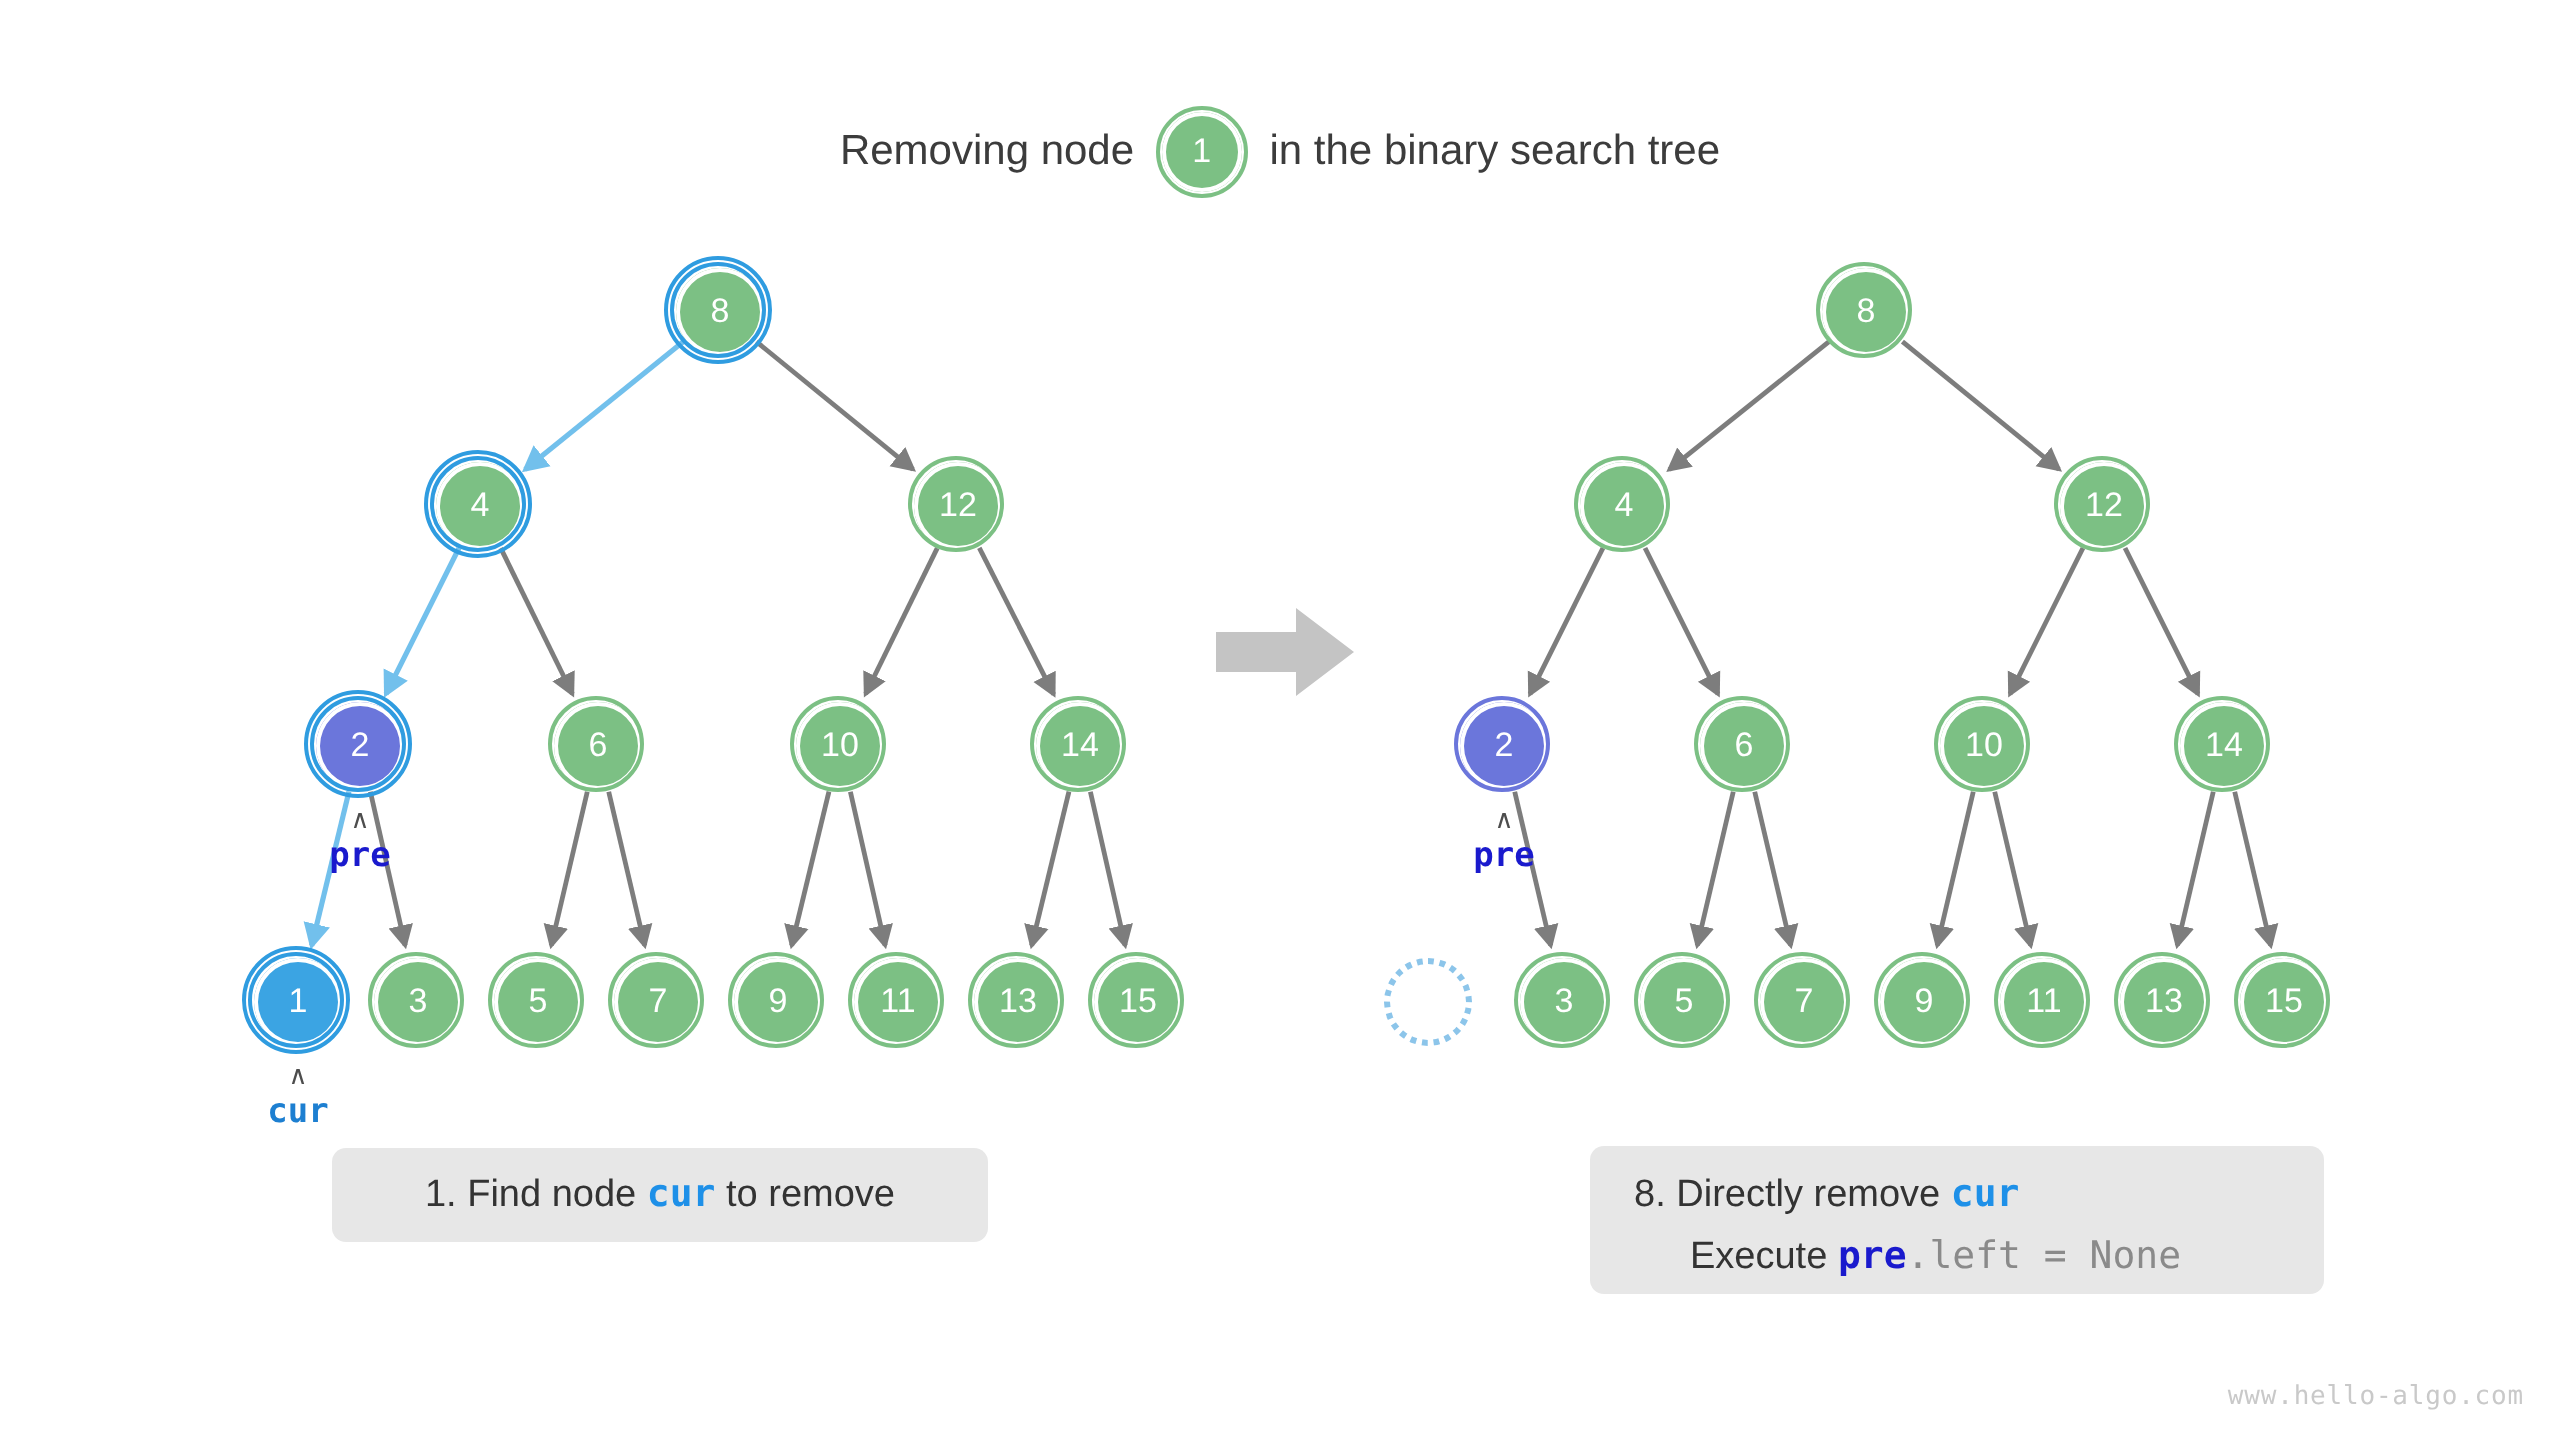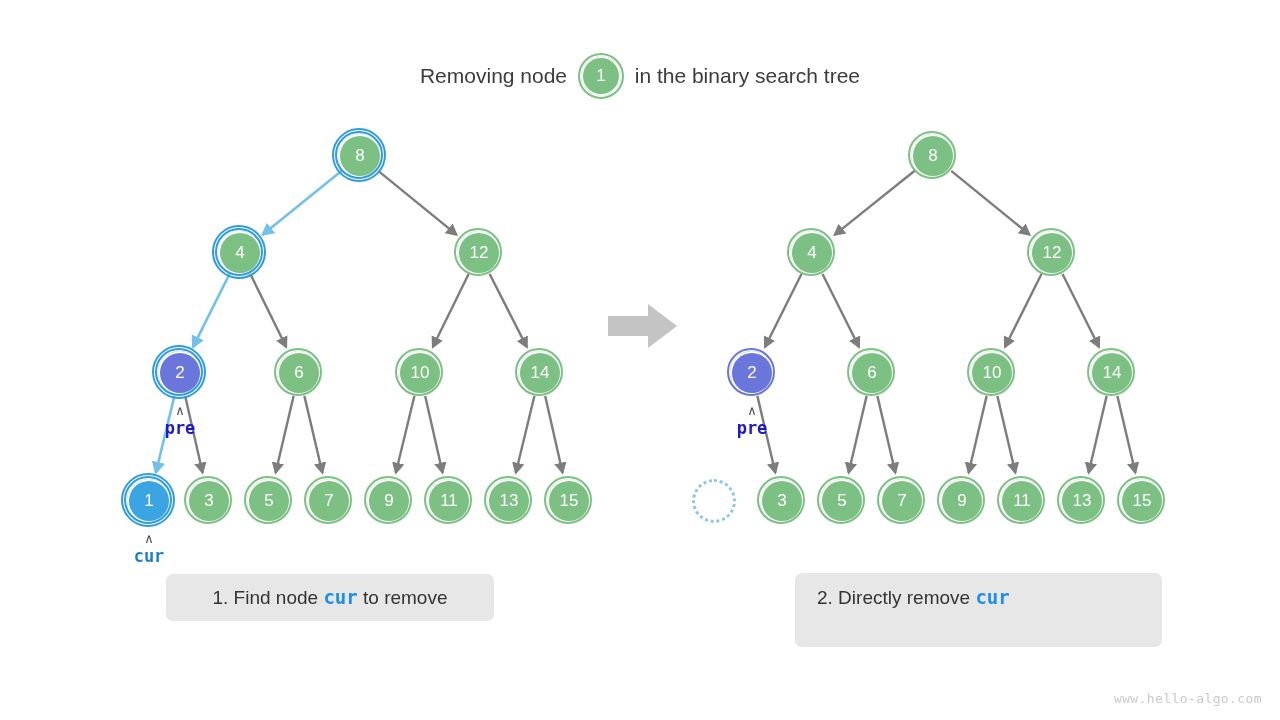--- a/index.html
+++ b/index.html
@@ -291,18 +291,19 @@
         <span class="mname">pre</span>
       </div>
     </div>
 
   <div class="caption" id="caption1">
     <span>1. Find node </span><span class="code c-blue">cur</span><span> to remove</span>
   </div>
 
 
   <div class="caption" id="caption3">
-    <span class="ln1"><span>2. Directly remove </span><span class="code c-blue">cur</span></span>
+    <span class="ln1"><span>8. Directly remove </span><span class="code c-blue">cur</span></span>
+    <span class="ln2"><span>Execute </span><span class="code c-navy">pre</span><span class="c-gray">.left = None</span></span>
   </div>
 
   <div id="watermark">www.hello-algo.com</div>
 
 </div>
 
 </body></html>

